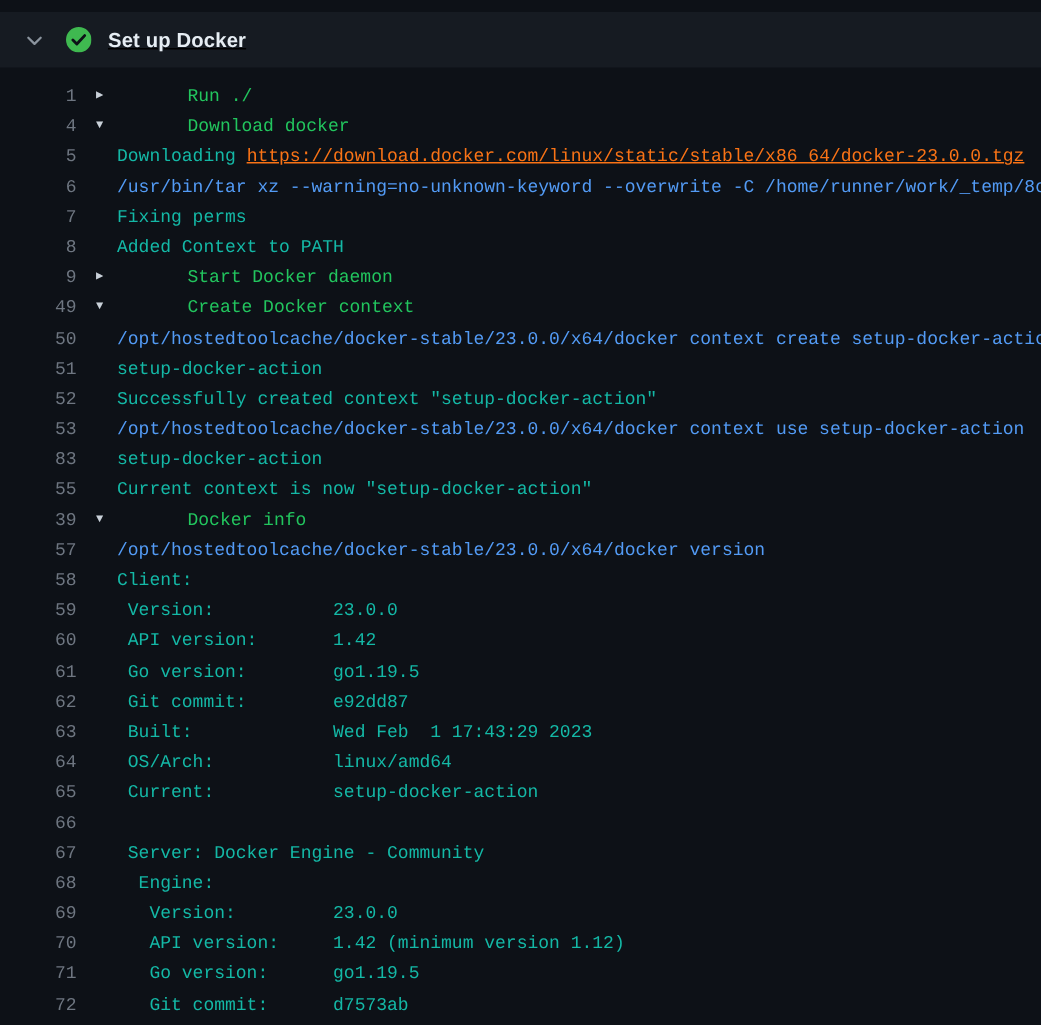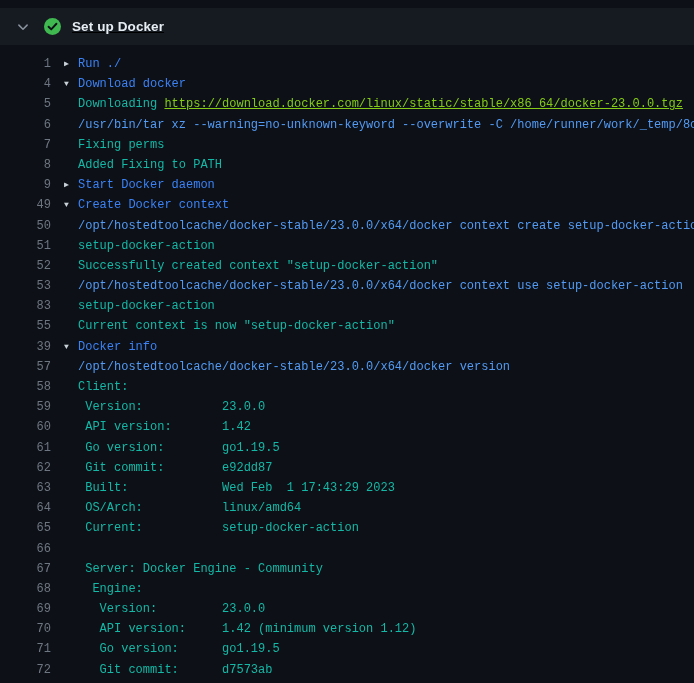--- a/index.html
+++ b/index.html
@@ -60,23 +60,23 @@
     width: 14px;
     margin-left: 13px;
     flex-shrink: 0;
     font-size: 8px;
     line-height: 20.2px;
     color: #c9d1d9;
     cursor: pointer;
   }
   .content { white-space: pre; }
   .seg-text    { color: #14b8a6; }
-  .seg-section { color: #3b82f6; cursor: pointer; }
+  .seg-section { color: #22c55e; cursor: pointer; margin-left: 47px; }
   .seg-command { color: #539bf5; }
-  .seg-link    { color: #84cc16; text-decoration: underline; cursor: pointer; }
+  .seg-link    { color: #f97316; text-decoration: underline; cursor: pointer; }
 </style>
 </head>
 <body>
 
 <div class="step-header">
   <span class="chev">
     <svg width="12" height="12" viewBox="0 0 16 16" aria-hidden="true">
       <path d="M2.5 5.5 L8 11 L13.5 5.5" stroke="#8b949e" stroke-width="2" fill="none" stroke-linecap="round" stroke-linejoin="round"></path>
     </svg>
   </span>
@@ -88,21 +88,21 @@
   </span>
   <span class="step-title">Set up Docker</span>
 </div>
 
 <div class="log">
     <div class="line"><span class="ln">1</span><span class="ar">▶</span><span class="content"><span class="seg-section">Run ./</span></span></div>
     <div class="line"><span class="ln">4</span><span class="ar">▼</span><span class="content"><span class="seg-section">Download docker</span></span></div>
     <div class="line"><span class="ln">5</span><span class="ar"></span><span class="content"><span class="seg-text">Downloading </span><span class="seg-link">https://download.docker.com/linux/static/stable/x86_64/docker-23.0.0.tgz</span></span></div>
     <div class="line"><span class="ln">6</span><span class="ar"></span><span class="content"><span class="seg-command">/usr/bin/tar xz --warning=no-unknown-keyword --overwrite -C /home/runner/work/_temp/8c93</span></span></div>
     <div class="line"><span class="ln">7</span><span class="ar"></span><span class="content"><span class="seg-text">Fixing perms</span></span></div>
-    <div class="line"><span class="ln">8</span><span class="ar"></span><span class="content"><span class="seg-text">Added Fixing to PATH</span></span></div>
+    <div class="line"><span class="ln">8</span><span class="ar"></span><span class="content"><span class="seg-text">Added Context to PATH</span></span></div>
     <div class="line"><span class="ln">9</span><span class="ar">▶</span><span class="content"><span class="seg-section">Start Docker daemon</span></span></div>
     <div class="line"><span class="ln">49</span><span class="ar">▼</span><span class="content"><span class="seg-section">Create Docker context</span></span></div>
     <div class="line"><span class="ln">50</span><span class="ar"></span><span class="content"><span class="seg-command">/opt/hostedtoolcache/docker-stable/23.0.0/x64/docker context create setup-docker-action</span></span></div>
     <div class="line"><span class="ln">51</span><span class="ar"></span><span class="content"><span class="seg-text">setup-docker-action</span></span></div>
     <div class="line"><span class="ln">52</span><span class="ar"></span><span class="content"><span class="seg-text">Successfully created context "setup-docker-action"</span></span></div>
     <div class="line"><span class="ln">53</span><span class="ar"></span><span class="content"><span class="seg-command">/opt/hostedtoolcache/docker-stable/23.0.0/x64/docker context use setup-docker-action</span></span></div>
     <div class="line"><span class="ln">83</span><span class="ar"></span><span class="content"><span class="seg-text">setup-docker-action</span></span></div>
     <div class="line"><span class="ln">55</span><span class="ar"></span><span class="content"><span class="seg-text">Current context is now "setup-docker-action"</span></span></div>
     <div class="line"><span class="ln">39</span><span class="ar">▼</span><span class="content"><span class="seg-section">Docker info</span></span></div>
     <div class="line"><span class="ln">57</span><span class="ar"></span><span class="content"><span class="seg-command">/opt/hostedtoolcache/docker-stable/23.0.0/x64/docker version</span></span></div>

